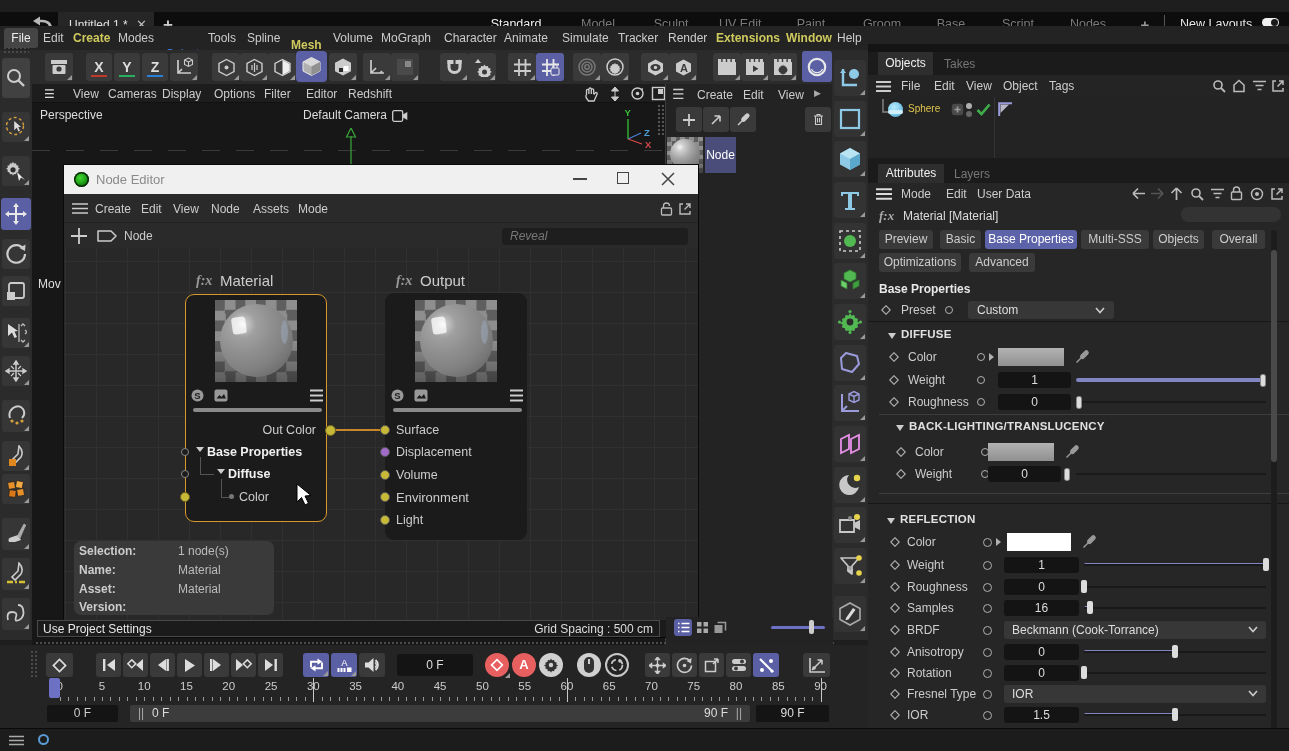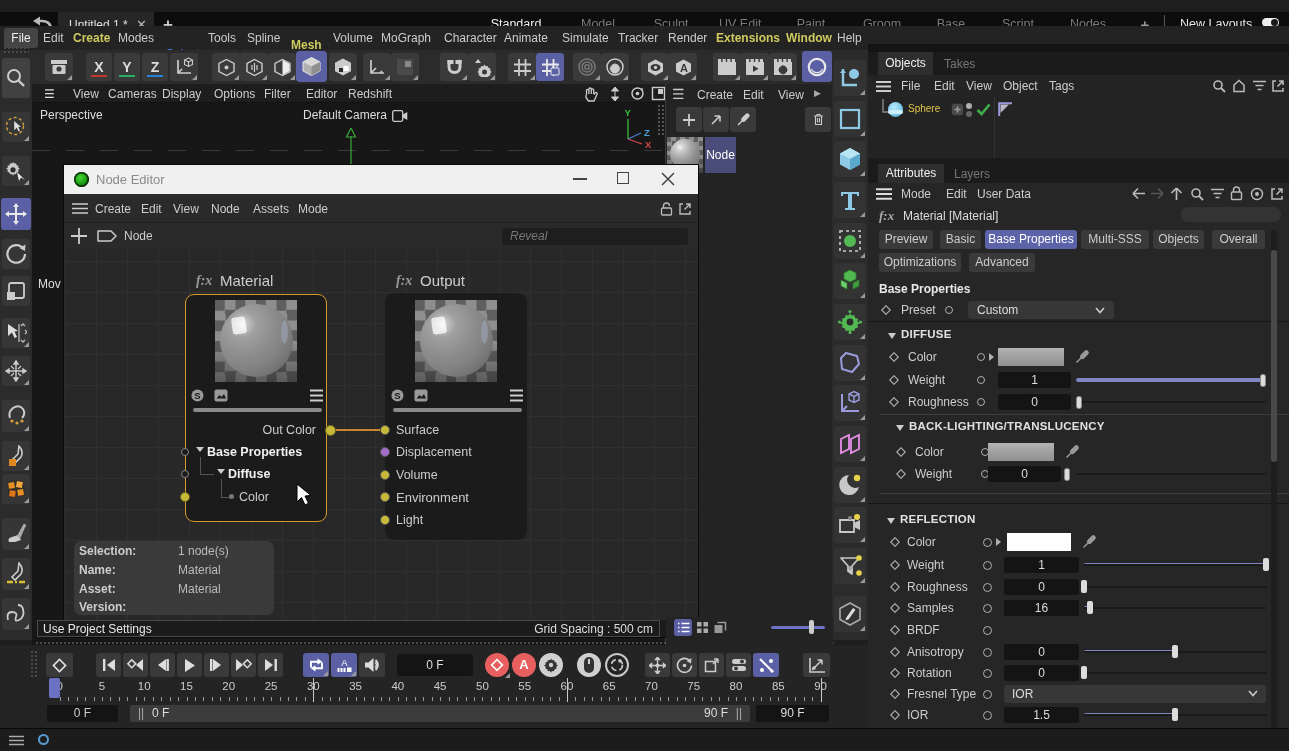--- a/index.html
+++ b/index.html
@@ -743,20 +743,23 @@
   <div class="abs" style="left:115px;top:559.5px;width:9px;height:9px;border:1.5px solid #b0b0b0;border-radius:50%;"></div>
   <div class="abs" style="left:136px;top:556px;width:75px;height:16px;background:#141414;border-radius:3px;color:#ddd;text-align:center;line-height:16px;">16</div>
   <div class="abs" style="left:216px;top:562px;width:6px;height:3px;background:#8185c2;border-radius:2px;"></div>
   <div class="abs" style="left:216px;top:563px;width:182px;height:1.5px;background:#191919;"></div>
   <div class="abs" style="left:219px;top:557px;width:6px;height:13px;background:#dcdcdc;border-radius:2px;"></div>
   <svg class="abs" style="left:22px;top:581px" width="10" height="10" viewBox="0 0 10 10">
       <rect x="2" y="2" width="6" height="6" fill="none" stroke="#b0b0b0" stroke-width="1.2" transform="rotate(45 5 5)"></rect>
     </svg>
   <span class="abs" style="left:39px;top:579px;color:#ccc;">BRDF</span>
   <div class="abs" style="left:115px;top:581.5px;width:9px;height:9px;border:1.5px solid #b0b0b0;border-radius:50%;"></div>
+  <div class="abs" style="left:136px;top:577px;width:262px;height:18px;background:#373737;border-radius:3px;color:#ddd;line-height:18px;padding-left:8px;">Beckmann (Cook-Torrance)<svg class="abs" style="right:8px;top:5px" width="10" height="7" viewBox="0 0 10 7">
+        <path d="M1 1 L5 5.5 L9 1" stroke="#ccc" stroke-width="1.6" fill="none"></path>
+      </svg></div>
   <svg class="abs" style="left:22px;top:603px" width="10" height="10" viewBox="0 0 10 10">
       <rect x="2" y="2" width="6" height="6" fill="none" stroke="#b0b0b0" stroke-width="1.2" transform="rotate(45 5 5)"></rect>
     </svg>
   <span class="abs" style="left:39px;top:601px;color:#ccc;">Anisotropy</span>
   <div class="abs" style="left:115px;top:603.5px;width:9px;height:9px;border:1.5px solid #b0b0b0;border-radius:50%;"></div>
   <div class="abs" style="left:136px;top:600px;width:75px;height:16px;background:#141414;border-radius:3px;color:#ddd;text-align:center;line-height:16px;">0</div>
   <div class="abs" style="left:216px;top:606px;width:91px;height:3px;background:#8185c2;border-radius:2px;"></div>
   <div class="abs" style="left:216px;top:607px;width:182px;height:1.5px;background:#191919;"></div>
   <div class="abs" style="left:304px;top:601px;width:6px;height:13px;background:#dcdcdc;border-radius:2px;"></div>
   <svg class="abs" style="left:22px;top:624px" width="10" height="10" viewBox="0 0 10 10">

